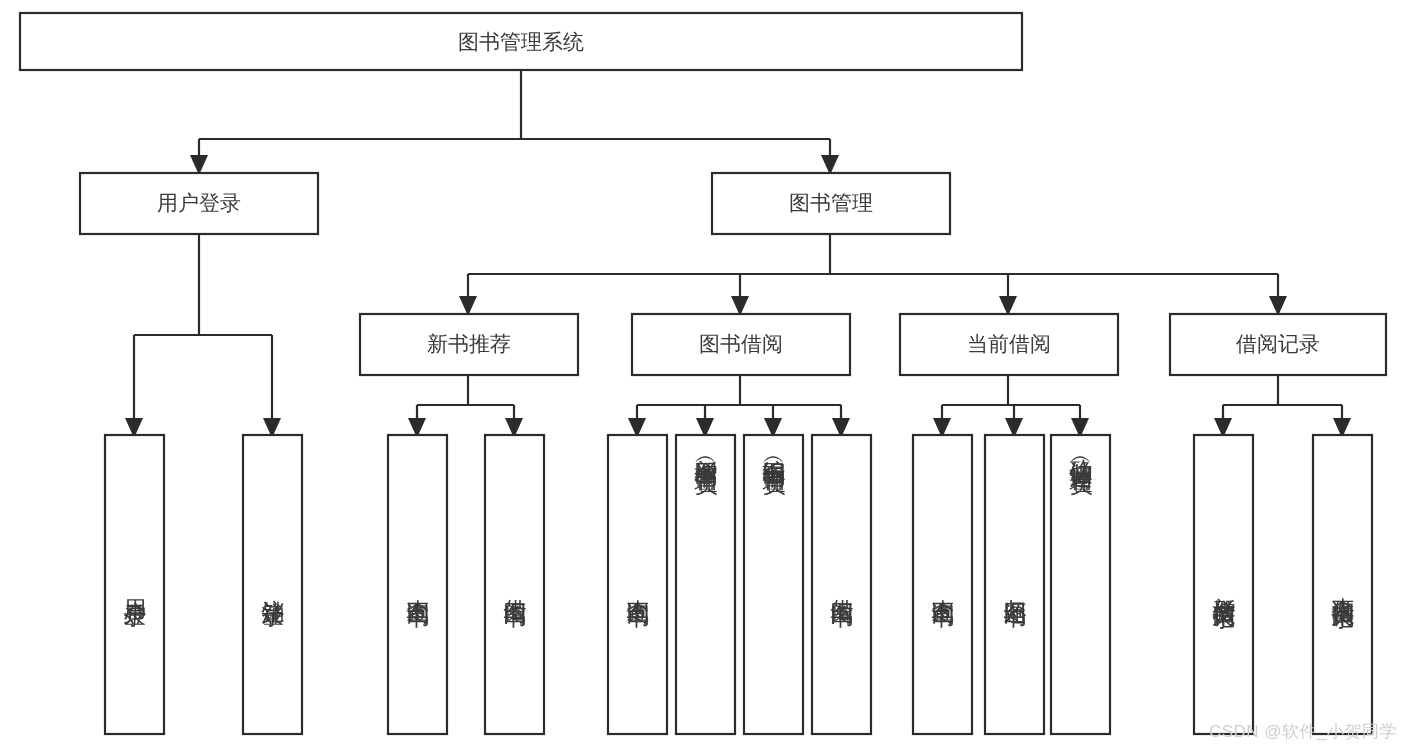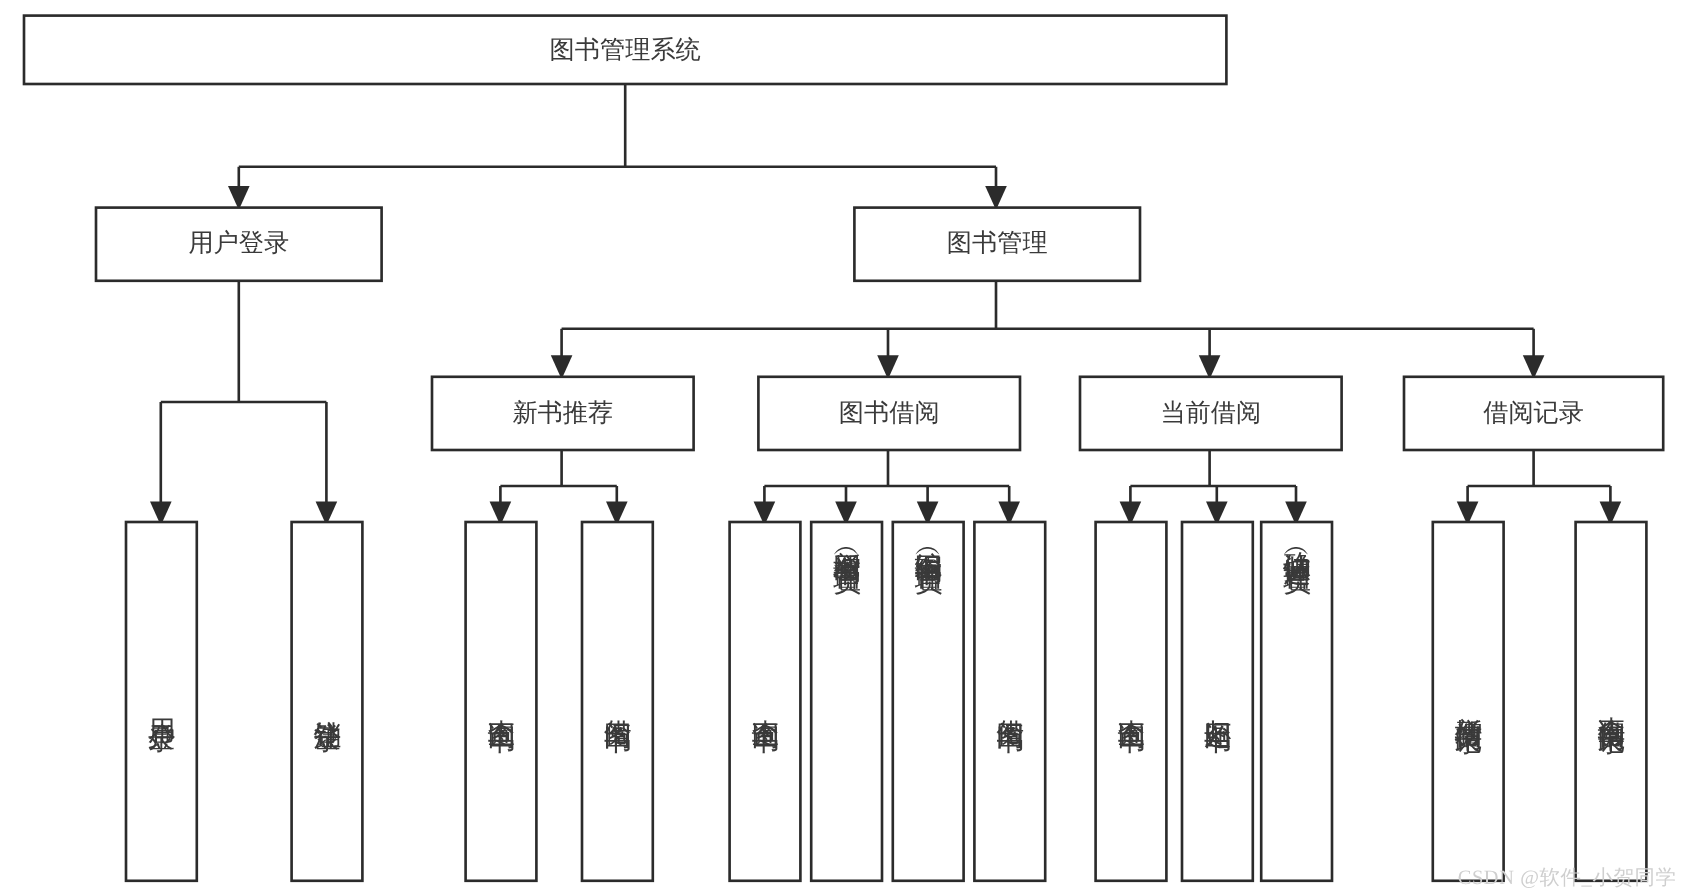--- a/index.html
+++ b/index.html
@@ -47,21 +47,21 @@
     font-size: 21px;
     text-anchor: middle;
     dominant-baseline: middle;
   }
   .watermark {
     position: absolute;
     right: 8px;
     bottom: 4px;
     color: #cfcfcf;
     font-size: 17px;
-    font-family: Liberation Serif, serif;
+    font-family: Liberation Sans, sans-serif;
     letter-spacing: 0.5px;
     white-space: nowrap;
     pointer-events: none;
   }
 </style>
 </head>
 <body>
 
 <div id="diagram-root">
 

